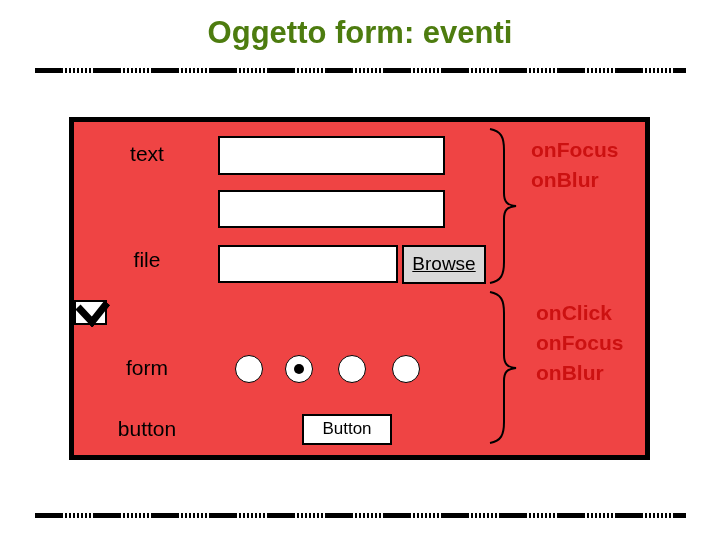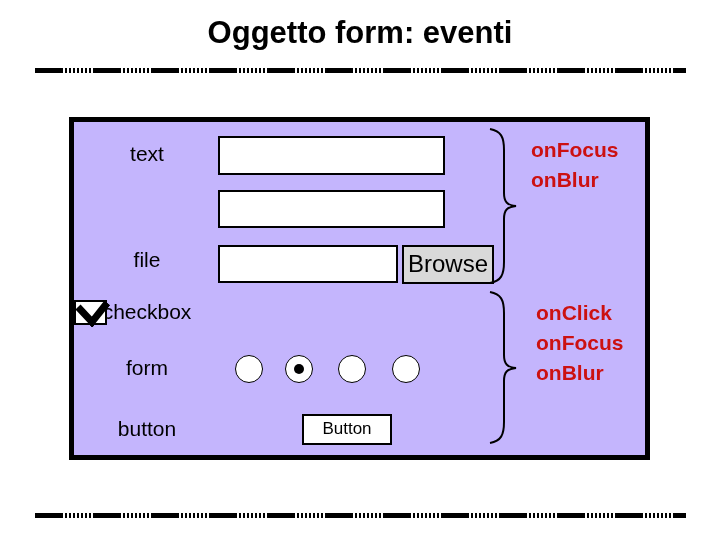--- a/index.html
+++ b/index.html
@@ -3,50 +3,50 @@
 <meta charset="utf-8">
 <style>
   html,body{margin:0;padding:0;background:#888;}
   .slide{
     position:relative;width:720px;height:540px;background:#ffffff;
     font-family:"Liberation Sans","DejaVu Sans",sans-serif;color:#000;
     overflow:hidden;margin:0 auto;
   }
   .title{
     position:absolute;left:0;right:0;top:15px;text-align:center;
-    font-size:31px;font-weight:bold;color:#000000;letter-spacing:0px;
+    font-size:31px;font-weight:bold;color:#4d7c0f;letter-spacing:0px;
   }
   .rule{position:absolute;left:35px;width:651px;height:5px;}
   .rule-top{top:68px;}
   .rule-bottom{top:513px;}
   .frame{
     position:absolute;left:69px;top:117px;width:581px;height:343px;
-    border:5px solid #000;background:#c4b5fd;box-sizing:border-box;
+    border:5px solid #000;background:#ef4444;box-sizing:border-box;
   }
   .frame-inner{position:absolute;left:0;top:0;width:571px;height:333px;}
   .row-label{
     position:absolute;left:0;width:146px;text-align:center;
     font-size:21px;color:#000;white-space:nowrap;
   }
   .lbl-text{top:20px;}
   .lbl-password{top:75px;}
   .lbl-file{top:126px;}
   .lbl-checkbox{top:178px;}
   .lbl-radio{top:234px;}
   .lbl-button{top:295px;}
   .input-box{
     position:absolute;background:#fff;border:2px solid #000;box-sizing:border-box;
   }
   .inp-text{left:144px;top:14px;width:227px;height:39px;}
   .inp-password{left:144px;top:68px;width:227px;height:38px;}
   .inp-file{left:144px;top:123px;width:180px;height:38px;}
   .browse-btn{
-    position:absolute;left:328px;top:123px;width:92px;height:39px;
+    position:absolute;left:328px;top:123px;width:84px;height:39px;
     background:#d9d9d9;border:2px solid #000;box-sizing:border-box;
-    font-size:24px;text-align:center;line-height:34px;color:#000;
+    font-size:19px;text-align:center;line-height:34px;color:#000;text-decoration:underline;
   }
   .checkbox{
     position:absolute;top:178px;width:33px;height:25px;
     border:2px solid #000;box-sizing:border-box;background:#fff;
   }
   .checkbox .check{display:none;position:absolute;left:-2px;top:-3px;}
   .checkbox.checked .check{display:block;}
   .radio{
     position:absolute;top:233px;width:28px;height:28px;border-radius:50%;
     border:1.5px solid #000;box-sizing:border-box;background:#fff;
@@ -81,21 +81,20 @@
 
   <svg class="rule rule-top" width="651" height="5" viewBox="0 0 651 5">
     <line x1="0" y1="2.5" x2="651" y2="2.5" stroke="#000000" stroke-width="5" stroke-dasharray="28 2 2 2 2 2 2 2 2 2 2 2 2 2 2 2"></line>
   </svg>
 
   <div class="frame">
     <div class="frame-inner">
 
       <div class="row-label lbl-text">text</div>
       <div class="row-label lbl-file">file</div>
-      <div class="row-label lbl-checkbox">checkbox</div>
       <div class="row-label lbl-radio">form</div>
       <div class="row-label lbl-button">button</div>
 
       <div class="input-box inp-text" title=""></div>
       <div class="input-box inp-password" title=""></div>
       <div class="input-box inp-file" title=""></div>
       <div class="browse-btn">Browse</div>
 
       <span class="checkbox checked">
         <svg class="check" width="37" height="28" viewBox="0 0 37 28">

